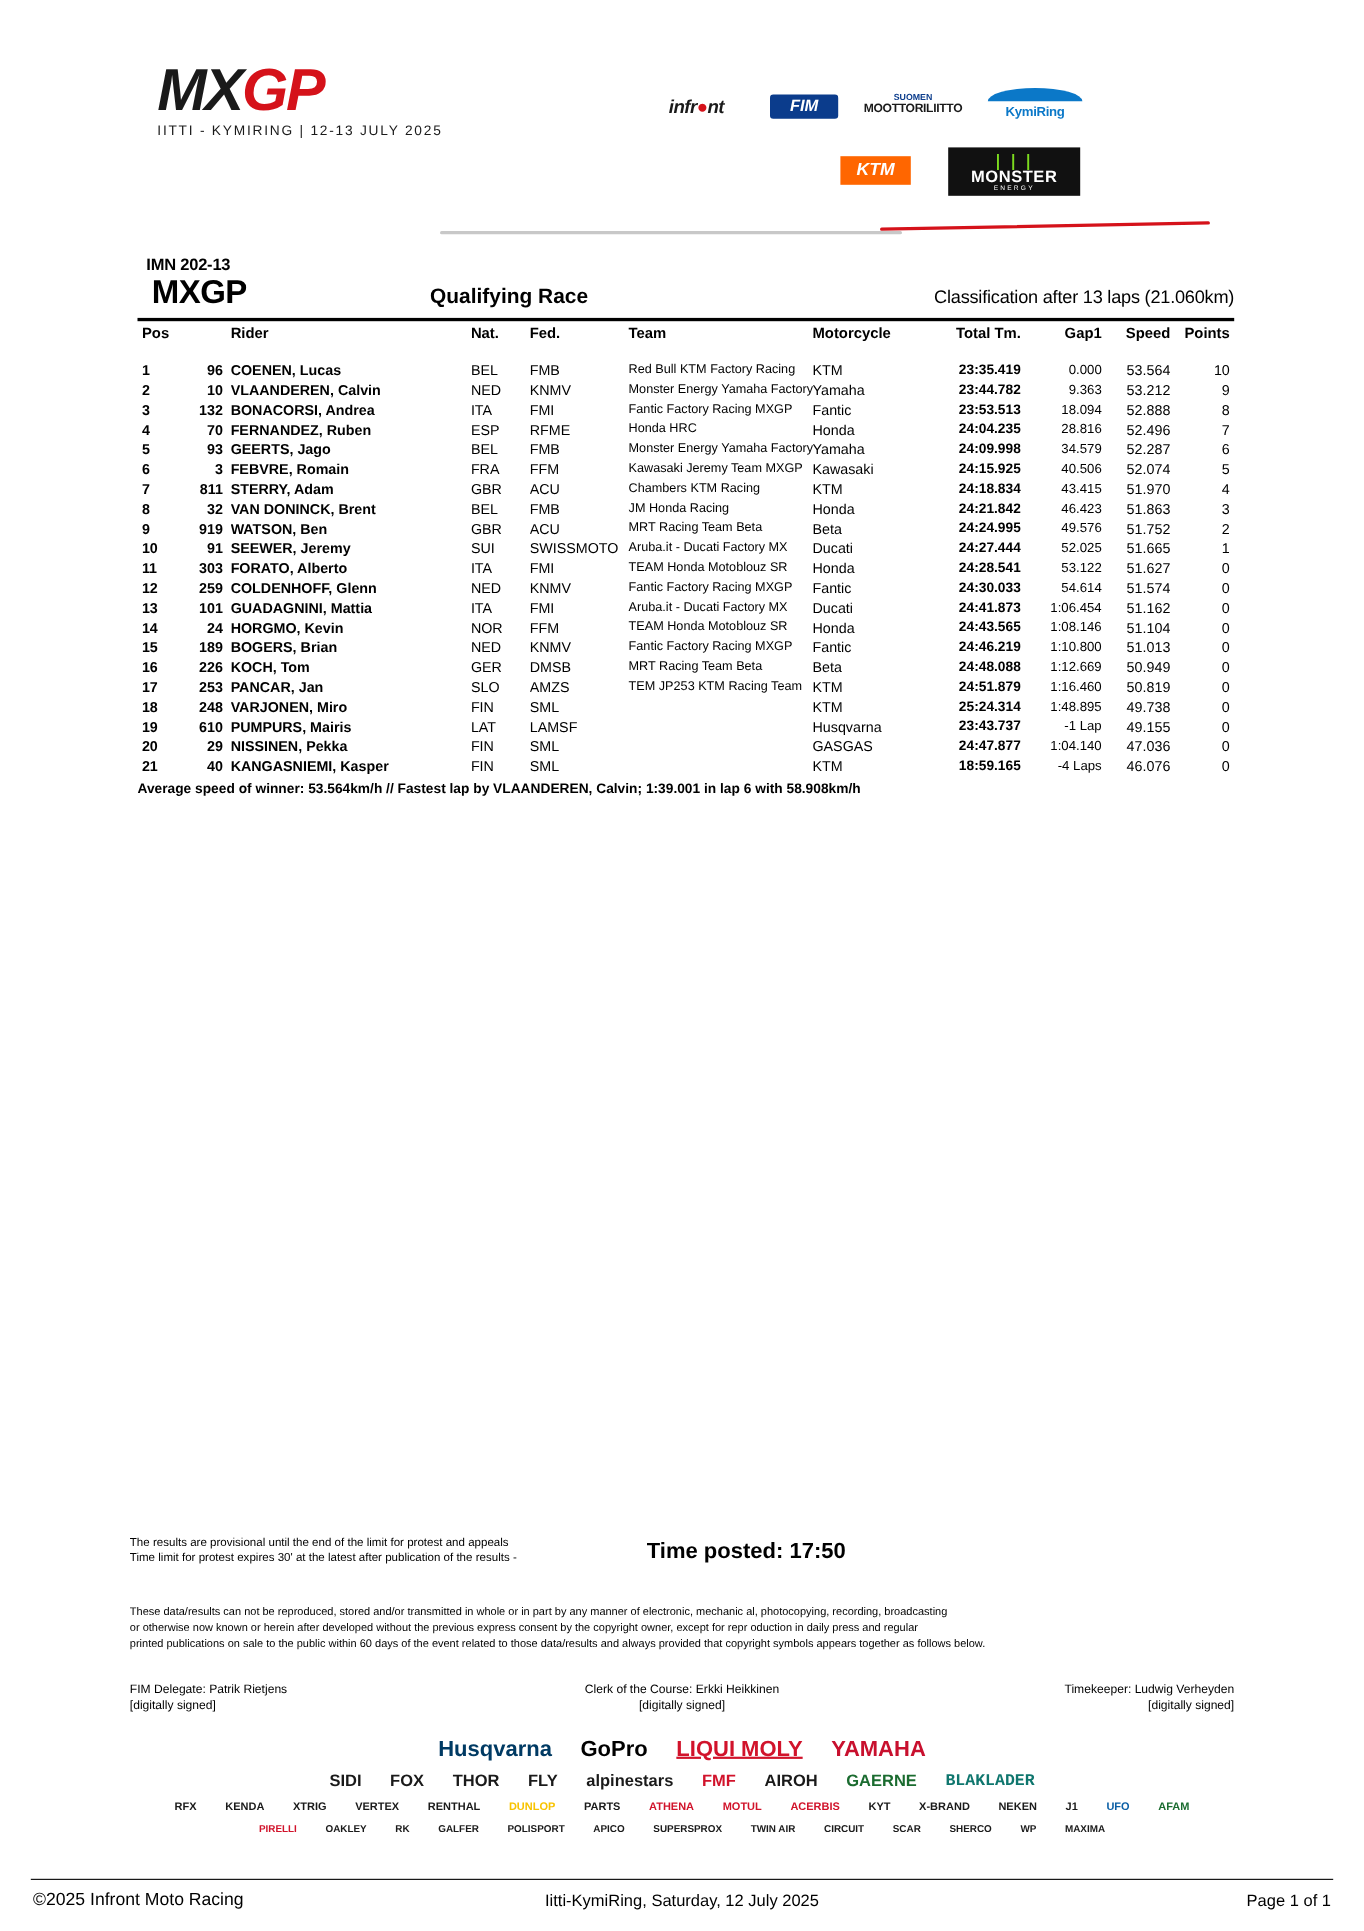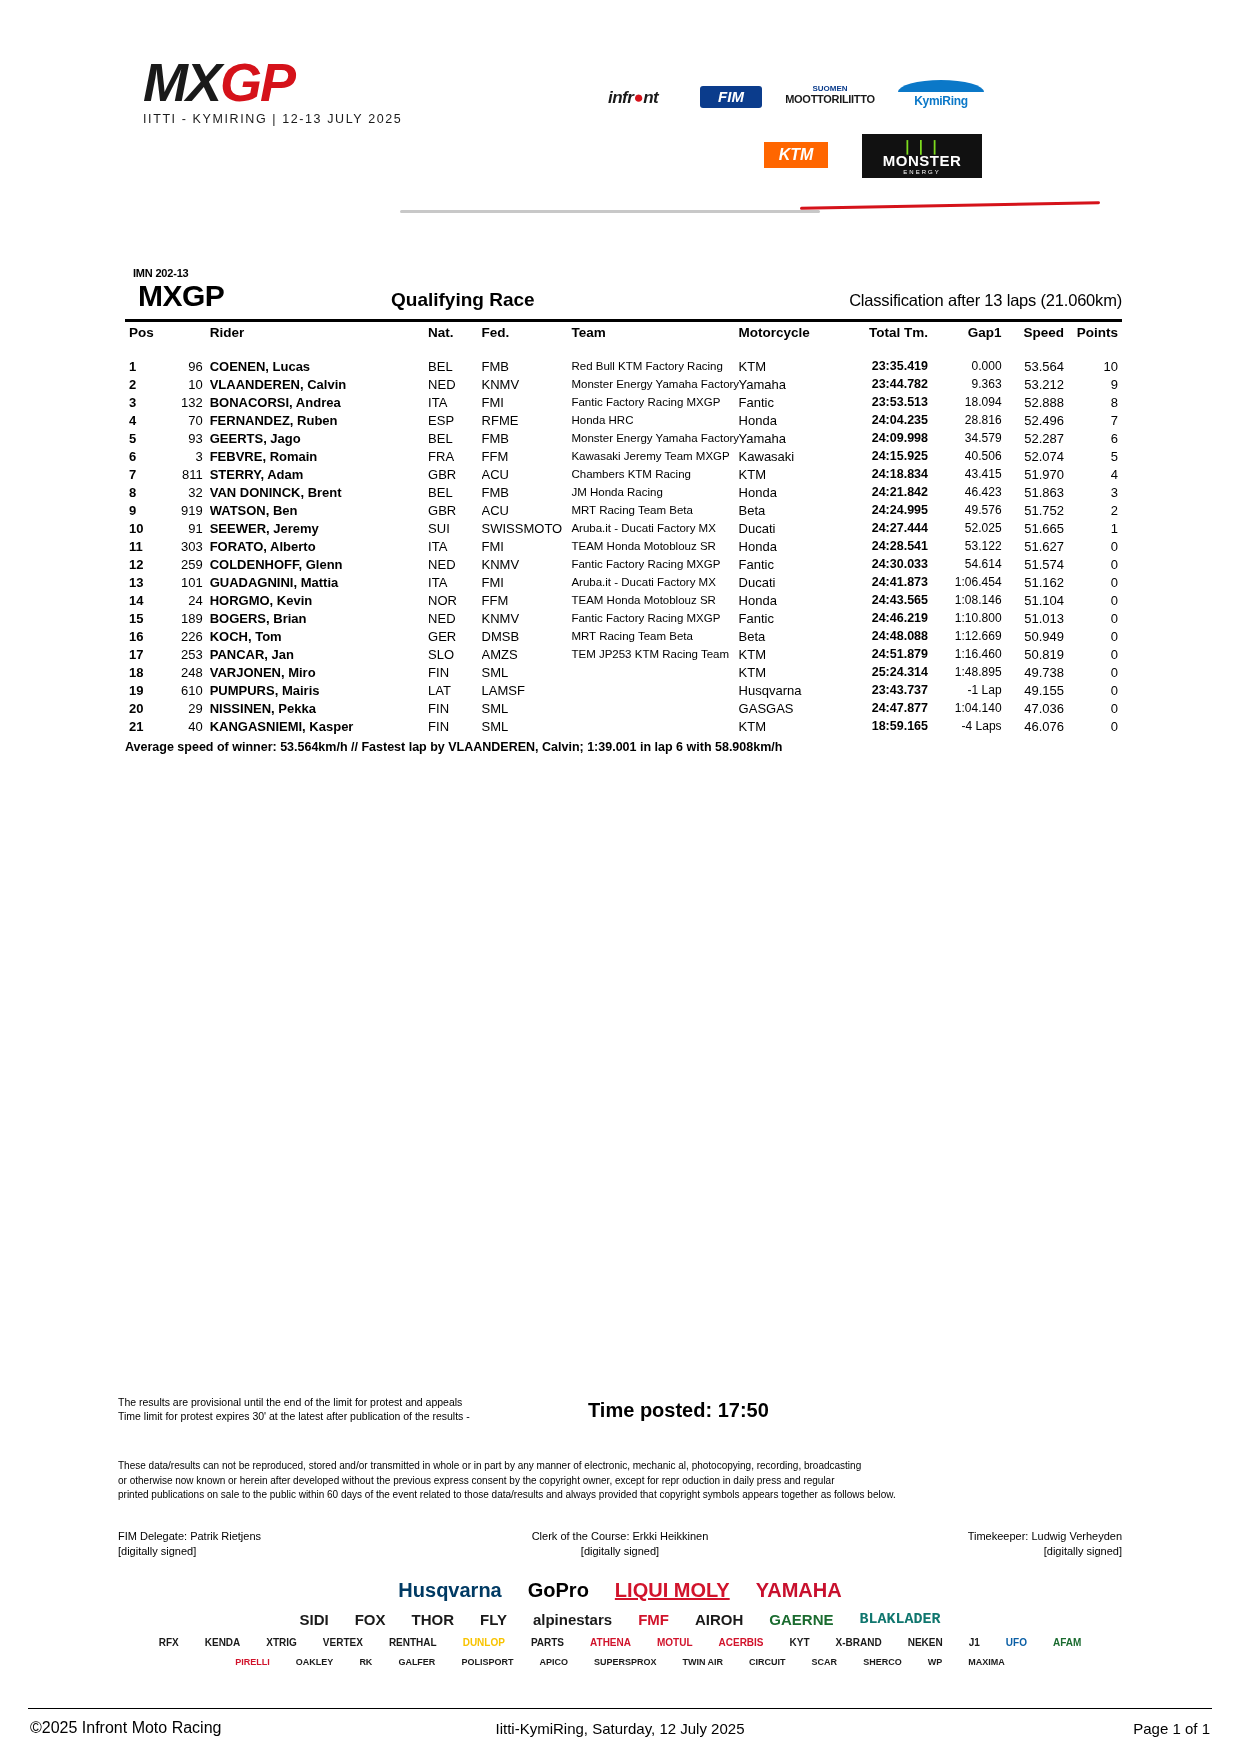--- a/index.html
+++ b/index.html
@@ -49,37 +49,37 @@
             line-height: 26px; }
   .sp-monster { left: 862px; top: 134px; width: 120px; height: 44px; background: #111;
                 padding-top: 6px; }
   .sp-monster .claw { color: #7ddc1f; font-size: 14px; font-weight: bold; line-height: 12px; letter-spacing: 2px; }
   .sp-monster .mw { color: #fff; font-size: 15px; font-weight: bold; letter-spacing: 0.5px; }
   .sp-monster .me { color: #fff; font-size: 6px; letter-spacing: 2px; }
 
   
   .doc { position: absolute; left: 0; top: 232px; width: 100%; }
 
-  .imn { margin-left: 133px; font-size: 11px; font-weight: bold; letter-spacing: -0.2px; margin-top: 35px; }
+  .imn { margin-left: 133px; font-size: 15px; font-weight: bold; letter-spacing: -0.2px; }
 
   .title-row { position: relative; margin: 0 118px 0 133px; height: 40px; }
   .t-mxgp { position: absolute; left: 5px; top: 0; font-size: 30px; font-weight: bold; letter-spacing: -0.5px; }
   .t-race { position: absolute; left: 258px; top: 10px; font-size: 19px; font-weight: bold; }
   .t-class { position: absolute; right: 0; top: 12px; font-size: 16.5px; letter-spacing: -0.2px; }
 
   .rule-box { margin: 0 118px 0 125px; }
   .rule-thick { border-top: 3px solid #000; }
 
   table.results { margin: 0 118px 0 125px; width: calc(100% - 243px);
                   border-collapse: collapse; font-size: 13px; }
   table.results th { font-weight: bold; font-size: 13.5px; padding: 3px 0 4px 0; white-space: nowrap; }
   table.results td { padding: 1.5px 0; white-space: nowrap; overflow: hidden; }
 
   .c-pos   { width: 34px;  text-align: left;  padding-left: 4px !important; font-weight: bold; }
-  .c-num   { width: 42px;  text-align: right; padding-right: 7px !important; }
+  .c-num   { width: 42px;  text-align: right; padding-right: 7px !important; font-weight: bold; }
   .c-rider { width: 196px; text-align: left;  font-weight: bold; }
   .c-nat   { width: 48px;  text-align: left; margin-left: 40px; }
   .c-fed   { width: 62px;  text-align: left; }
   .c-team  { width: 150px; text-align: left;  font-size: 11.5px;
              max-width: 150px; overflow: hidden; text-overflow: clip; }
   .c-moto  { width: 86px;  text-align: left; }
   .c-tot   { width: 84px;  text-align: right; font-weight: bold; font-size: 12.5px; }
   .c-gap   { width: 66px;  text-align: right; font-size: 12px; }
   .c-spd   { width: 56px;  text-align: right; }
   .c-pts   { width: 52px;  text-align: right; padding-right: 4px !important; }

